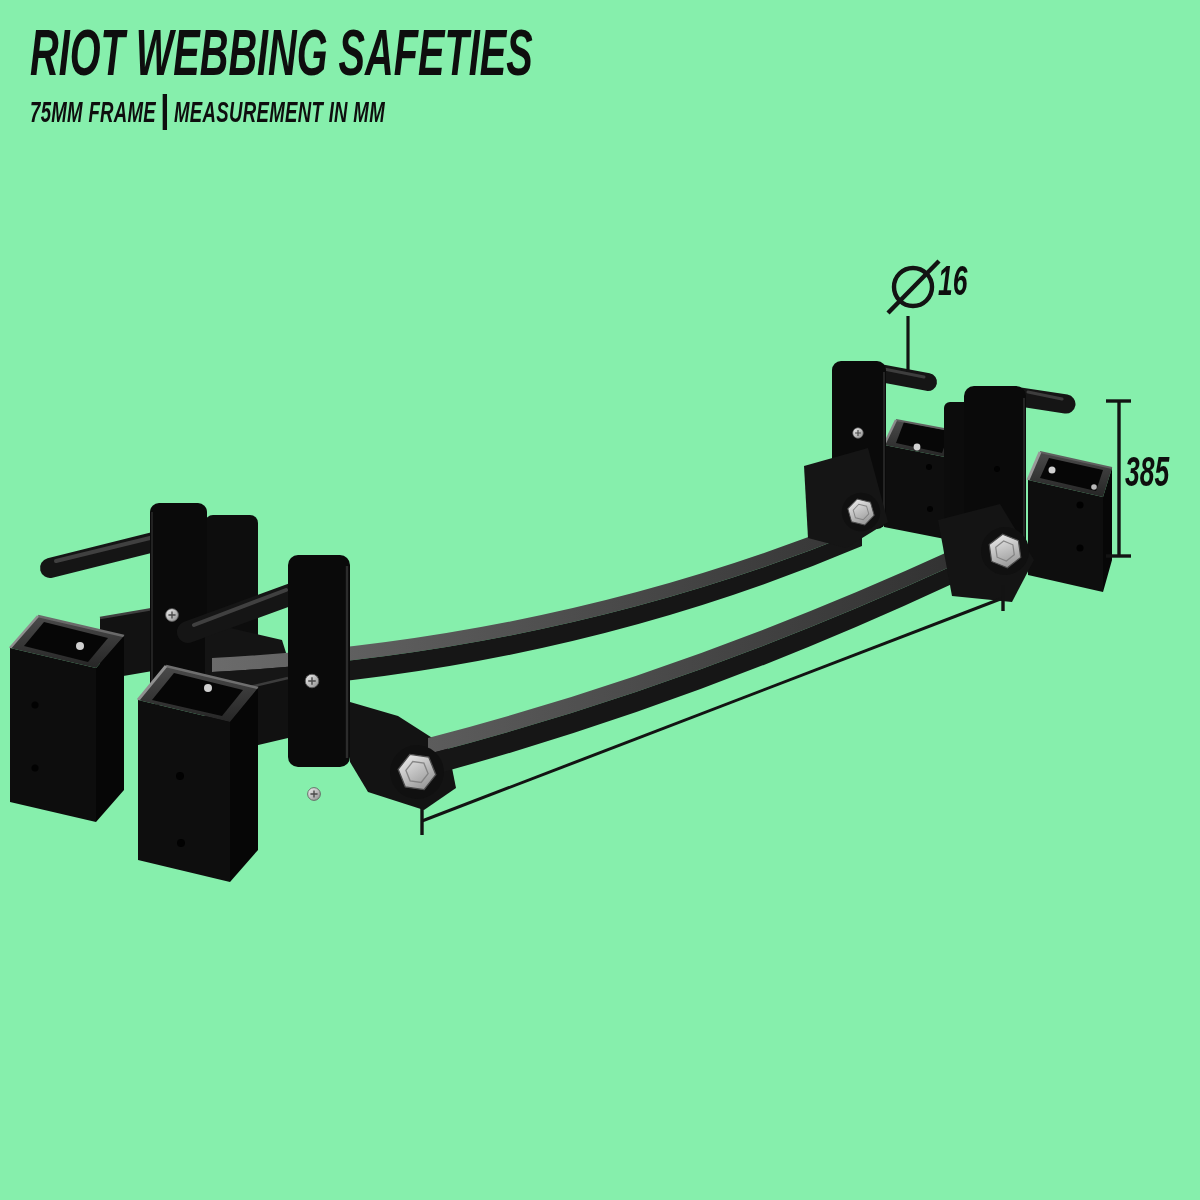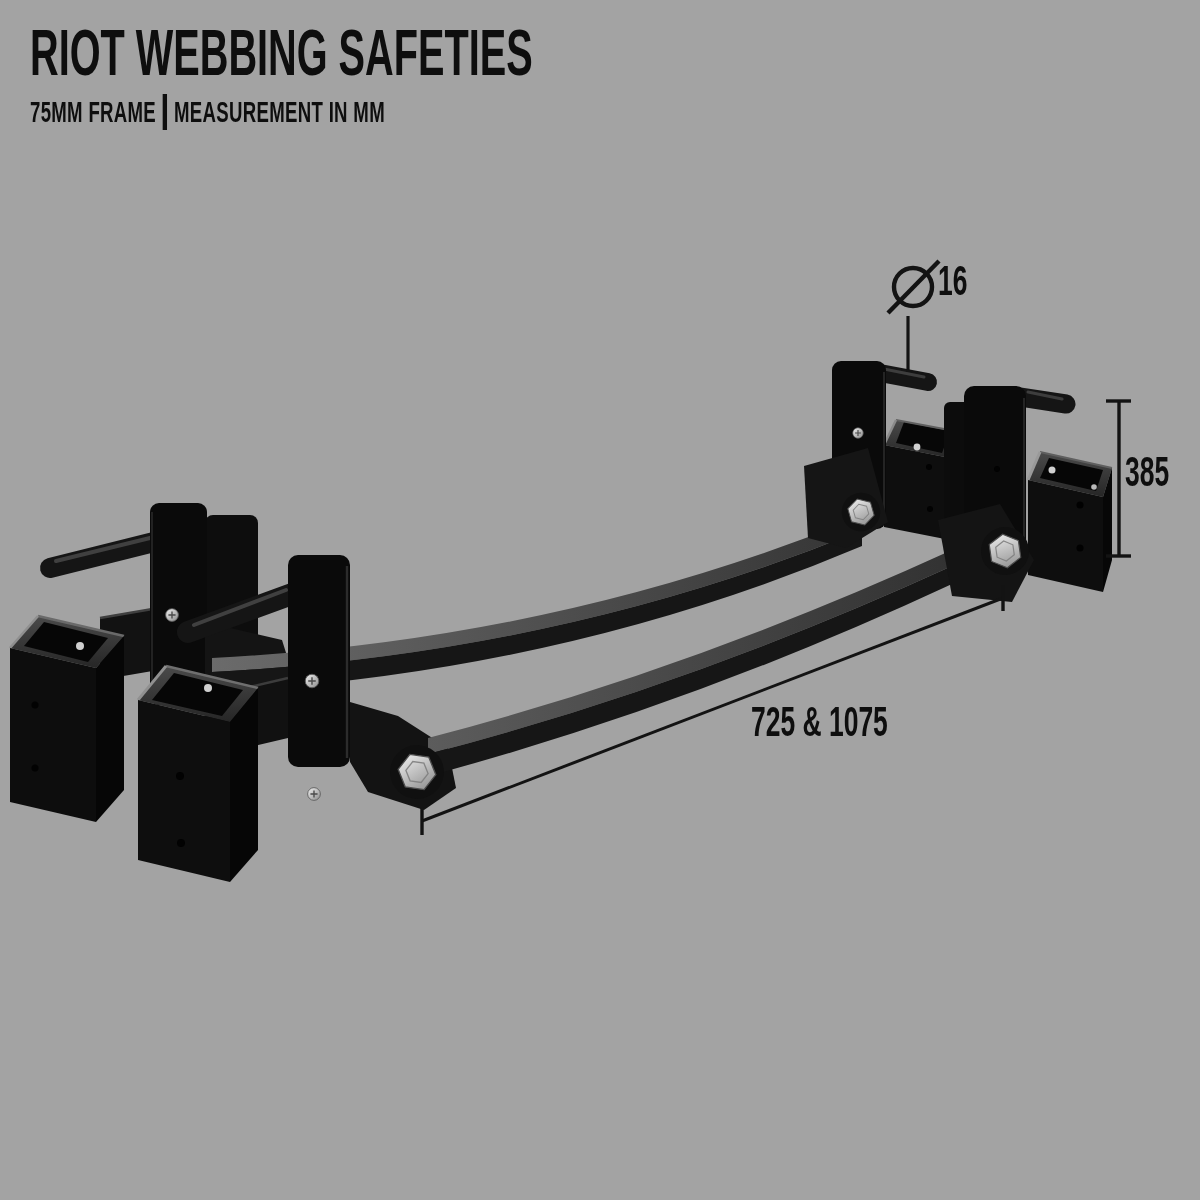--- a/index.html
+++ b/index.html
@@ -1,18 +1,18 @@
 <!DOCTYPE html>
 <html><head>
 <meta charset="utf-8">
 <style>
   html,body{margin:0;padding:0;background:#ffffff;}
   .stage{
-    position:relative;width:1200px;height:1200px;background:#a3a3a3;
-    overflow:hidden;font-family:"Liberation Sans",sans-serif;
+    position:relative;width:1200px;height:1200px;background:#86efac;
+    overflow:hidden;font-family:"Liberation Sans",sans-serif;font-style:italic;
   }
   .art{position:absolute;left:0;top:0;width:1200px;height:1200px;}
   
   .hdr{position:absolute;left:30px;top:20px;}
   .title-row{transform:scaleX(.62);transform-origin:left top;}
   .title-row h1{
     margin:0;font-size:64px;line-height:1.05;font-weight:bold;
     letter-spacing:0;color:#0e0e0e;white-space:nowrap;
   }
   .sub-row{
@@ -204,17 +204,14 @@
       <span class="txt">MEASUREMENT IN MM</span>
     </div>
   </header>
 
   <div class="dim dim16">
     <span>16</span>
   </div>
   <div class="dim dim385">
     <span>385</span>
   </div>
-  <div class="dim dimlen">
-    <span>725 &amp; 1075</span>
-  </div>
 
 </div>
 
 </body></html>

